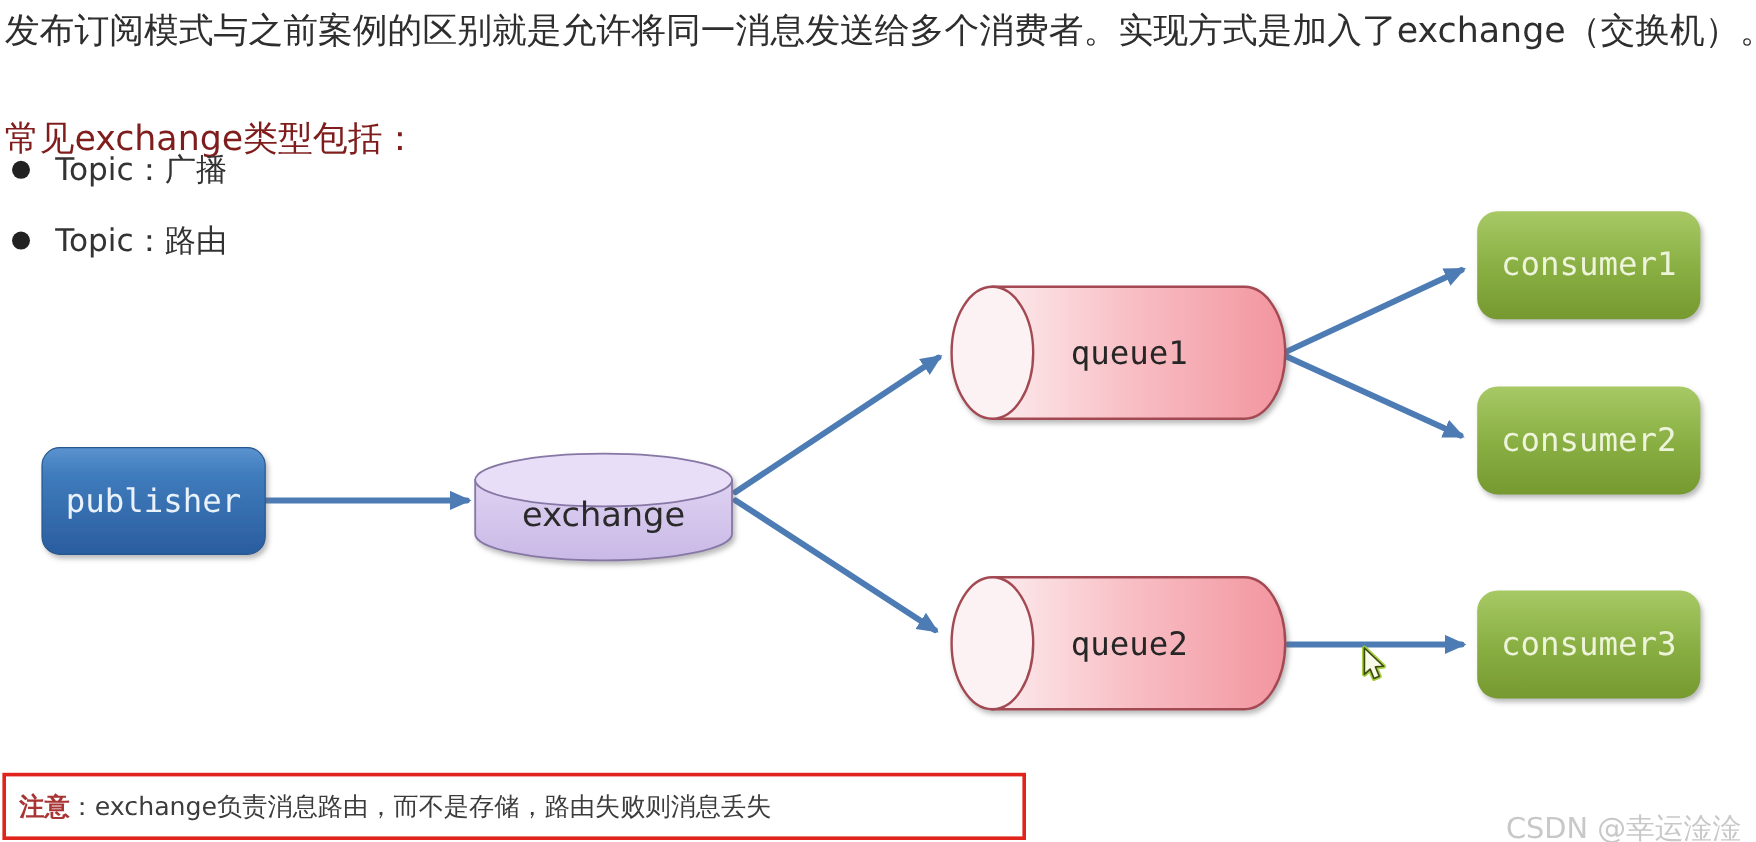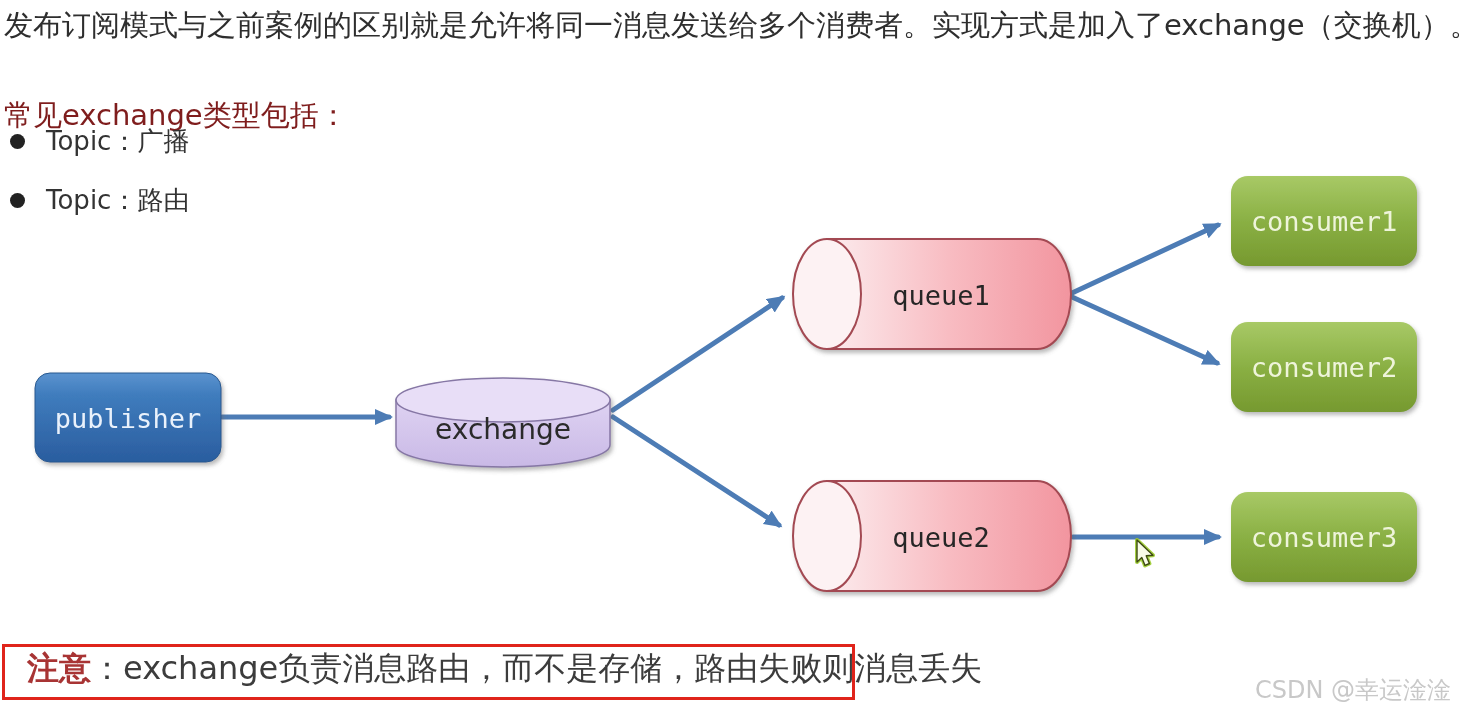--- a/index.html
+++ b/index.html
@@ -75,22 +75,23 @@
   .lbl-dark { fill: #262626; }
   .lbl-blue-node { fill: #e9f1fb; }
   .lbl-green-node { fill: #eef4da; }
 
   .note {
     left: 2px; top: 644px;
     width: 853px; height: 56px;
     box-sizing: border-box;
     border: 3px solid #e0241b;
     display: flex;
-    padding-left: 22px;
-    font-size: 32px;
+    align-items: center;
+    padding-left: 11px;
+    font-size: 21px;
     color: #3c3c3c;
     white-space: nowrap;
     background: #ffffff;
   }
   .note-prefix {
     font-weight: bold;
     color: #a83434;
   }
   .watermark {
     right: 12px; top: 674px;

